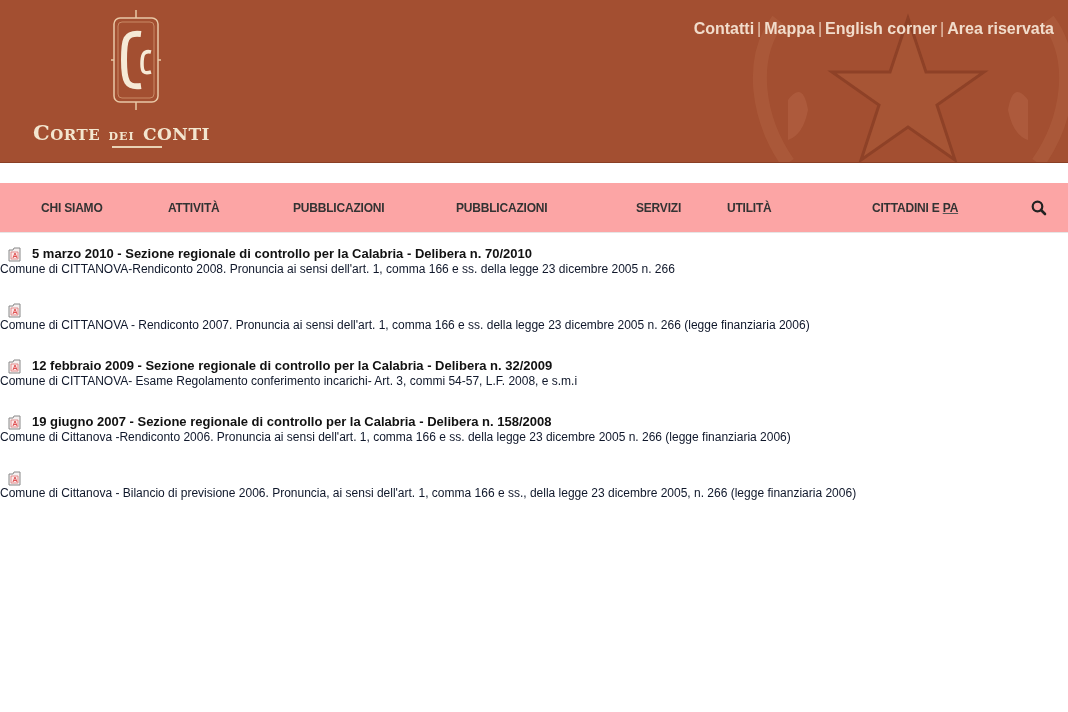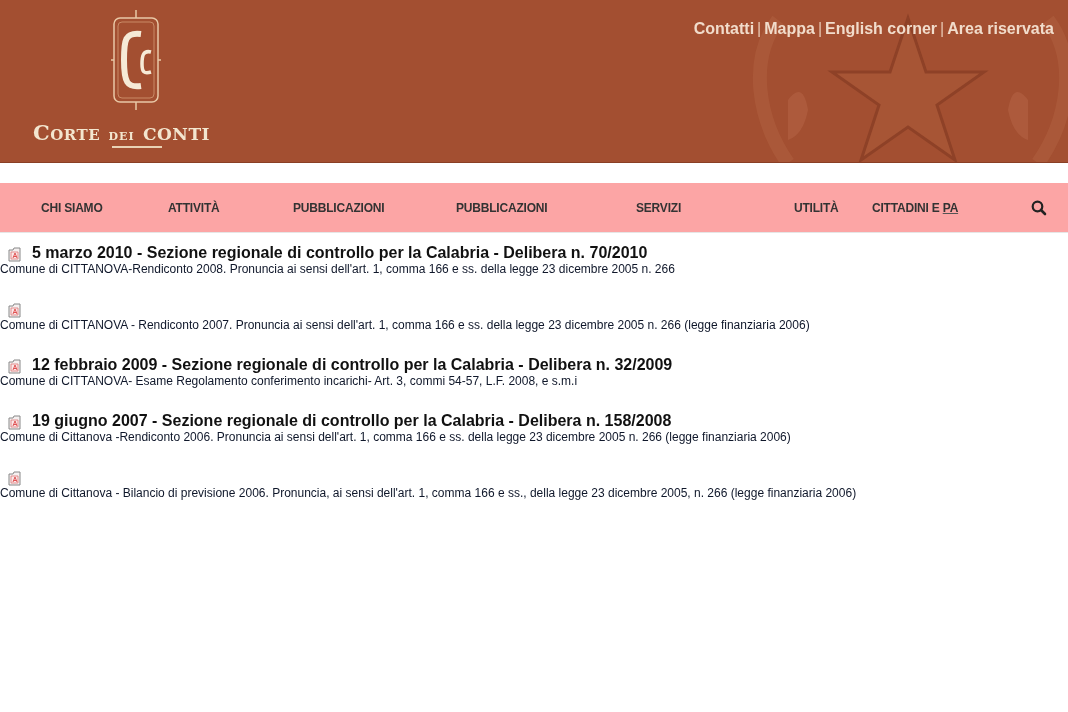--- a/index.html
+++ b/index.html
@@ -57,21 +57,21 @@
     .search-btn {
       position: absolute; right: 20px; top: 16px; width: 18px; height: 18px; cursor: pointer;
     }
 
     .content { position: absolute; left: 0; top: 240px; width: 1068px; }
     .entry { position: absolute; left: 0; width: 1068px; }
     .entry-title {
       position: absolute; left: 5px; top: 0; height: 22px;
       display: flex; align-items: center; white-space: nowrap;
       font-family: "Liberation Sans", sans-serif;
-      font-size: 16px; font-weight: bold; color: #111; cursor: pointer;
+      font-size: 13px; font-weight: bold; color: #111; cursor: pointer;
     }
     .pdf-icon { width: 19px; height: 19px; margin-right: 8px; flex: 0 0 19px; }
     .entry-desc {
       position: absolute; left: 0; top: 20px; white-space: nowrap;
       font-family: "Liberation Sans", sans-serif;
       font-size: 12px; color: #0f172a;
     }
   </style>
 </head>
 <body>
@@ -109,21 +109,21 @@
     <a>Contatti</a><span class="sep">|</span><a>Mappa</a><span class="sep">|</span><a>English corner</a><span class="sep">|</span><a>Area riservata</a>
   </div>
 </div>
 
 <div class="navbar">
   <div class="nav-item" style="left:41px">CHI SIAMO</div>
   <div class="nav-item" style="left:168px">ATTIVITÀ</div>
   <div class="nav-item" style="left:293px">PUBBLICAZIONI</div>
   <div class="nav-item" style="left:456px">PUBBLICAZIONI</div>
   <div class="nav-item" style="left:636px">SERVIZI</div>
-  <div class="nav-item" style="left:794px">UTILITÀ</div>
+  <div class="nav-item" style="left:727px">UTILITÀ</div>
   <div class="nav-item" style="left:872px"><span>CITTADINI E </span><span class="ul">PA</span></div>
   <svg class="search-btn" viewBox="0 0 18 18">
     <circle cx="7.5" cy="7.5" r="4.8" stroke="#222" stroke-width="2.2" fill="none"></circle>
     <line x1="11" y1="11" x2="15" y2="15" stroke="#222" stroke-width="2.6" stroke-linecap="round"></line>
   </svg>
 </div>
 
 <div class="content">
 
   <div class="entry" style="top:2px">

